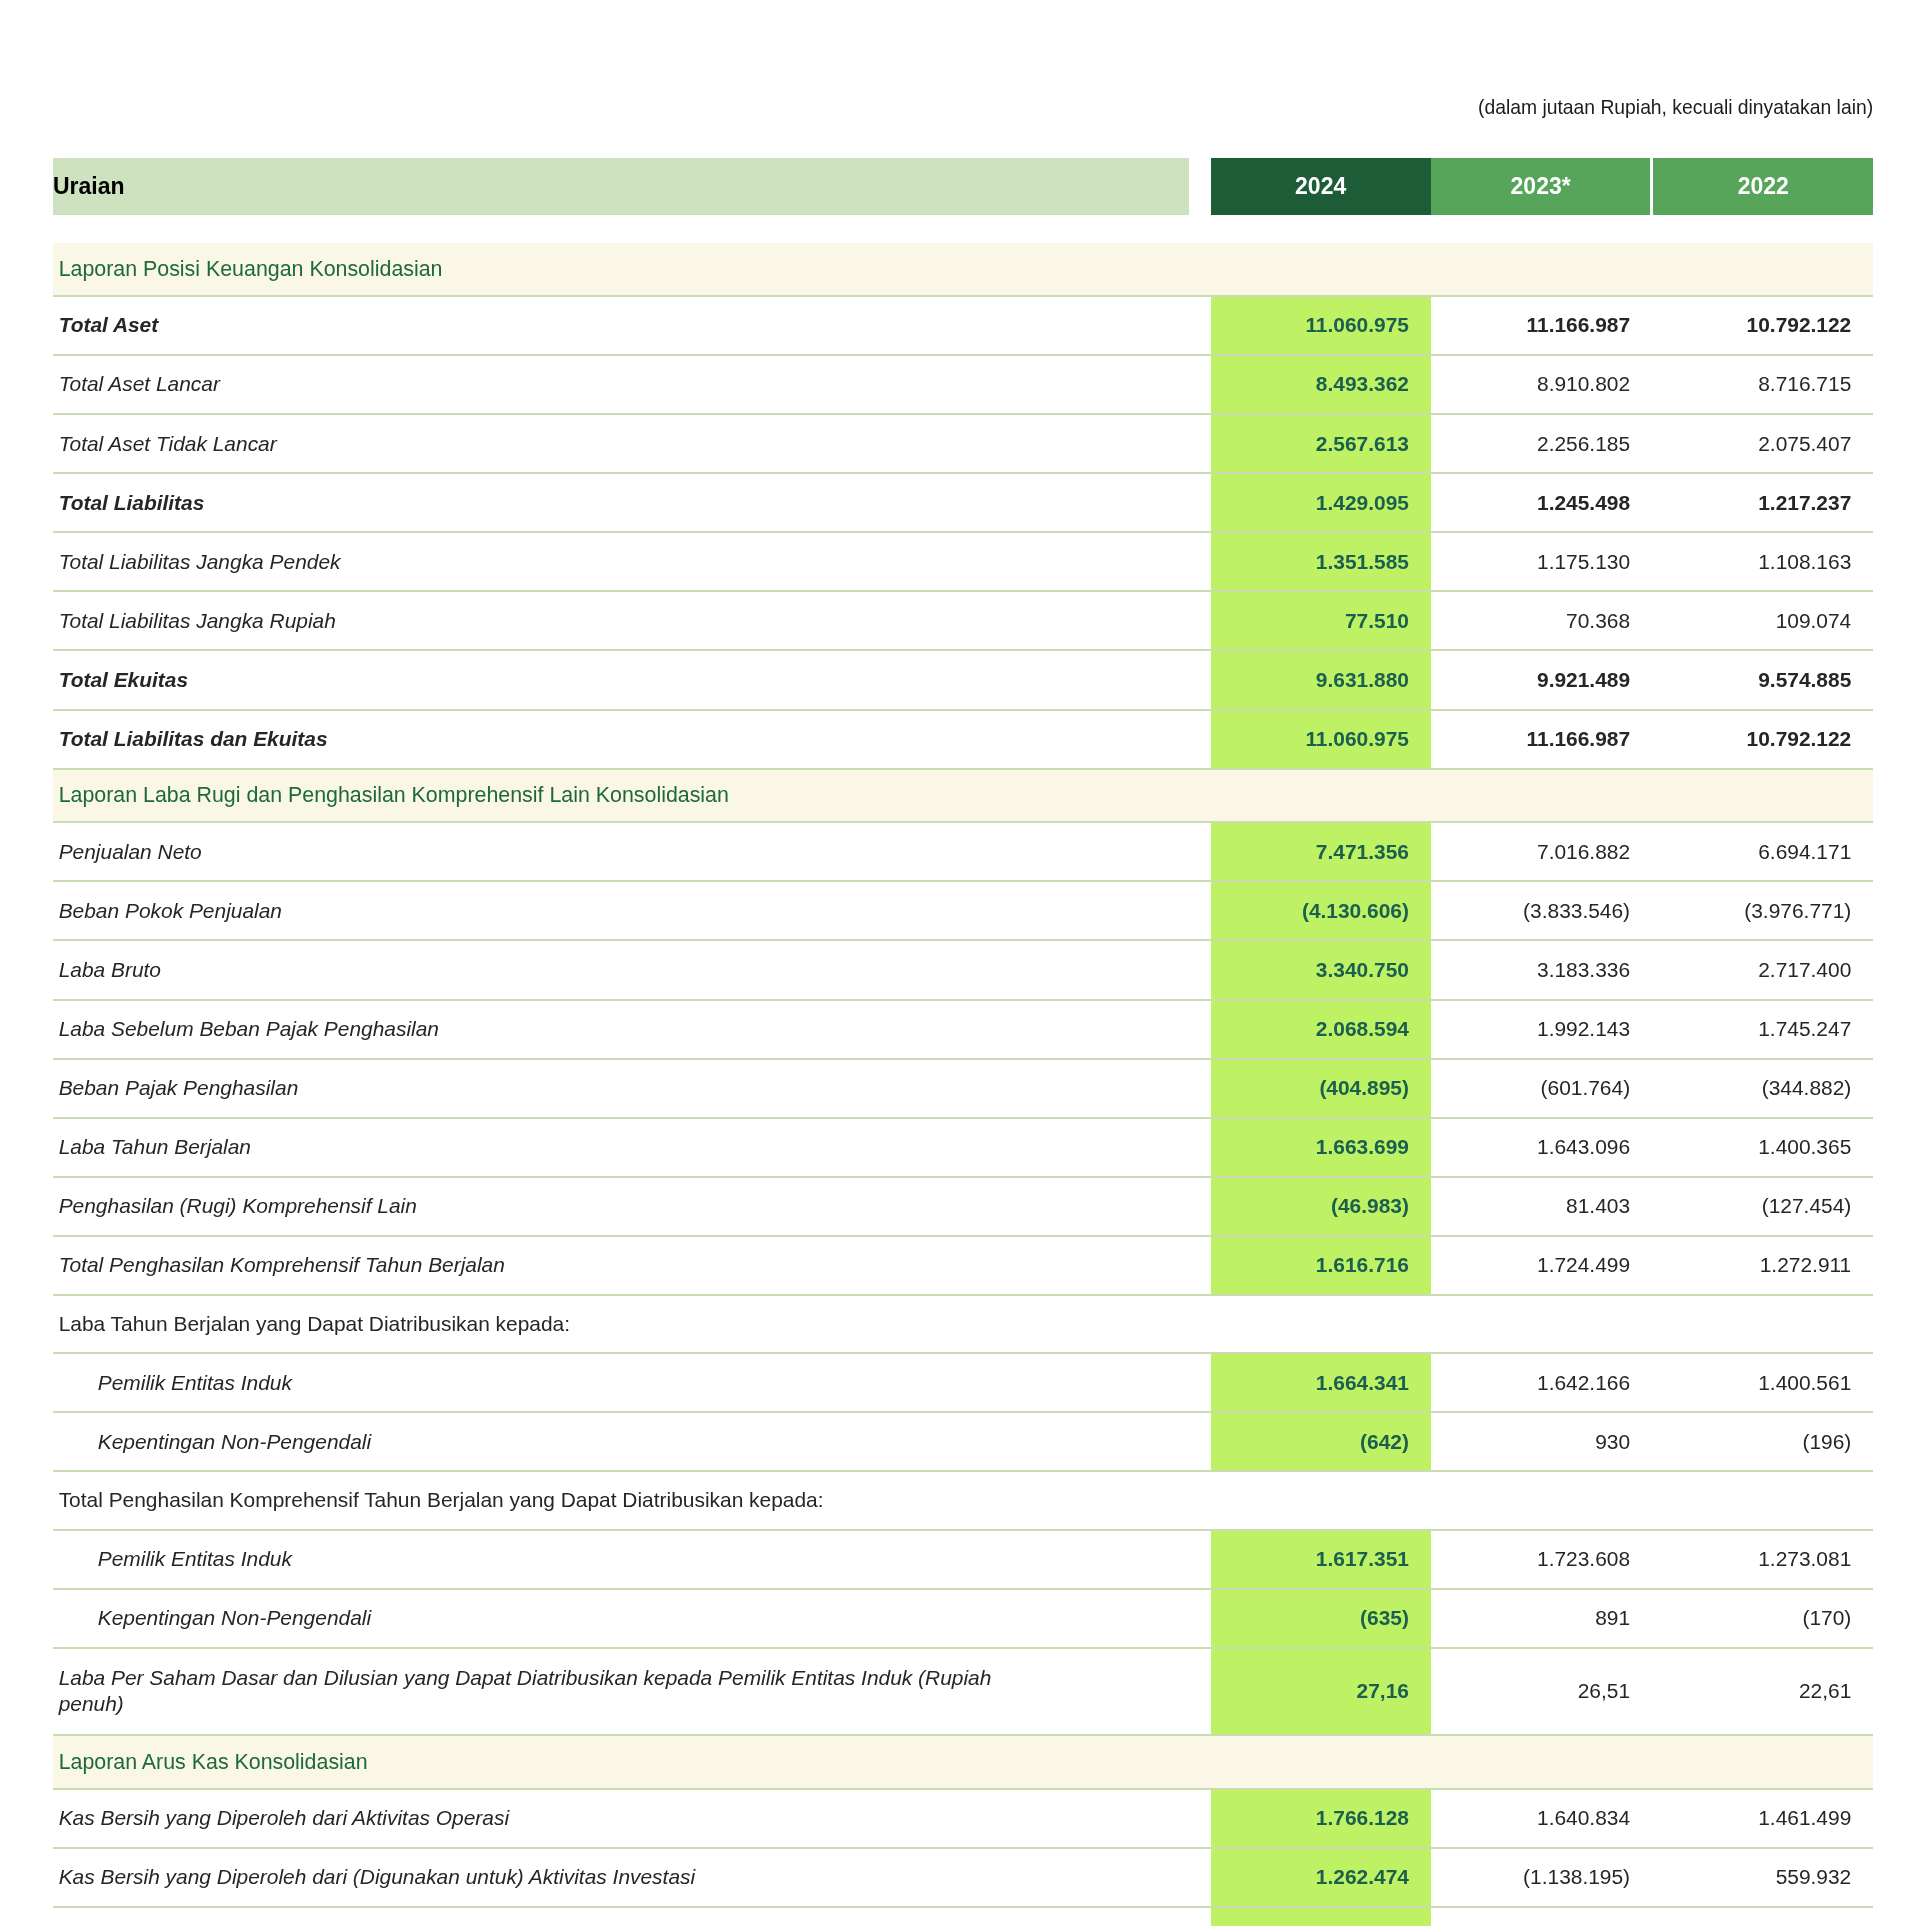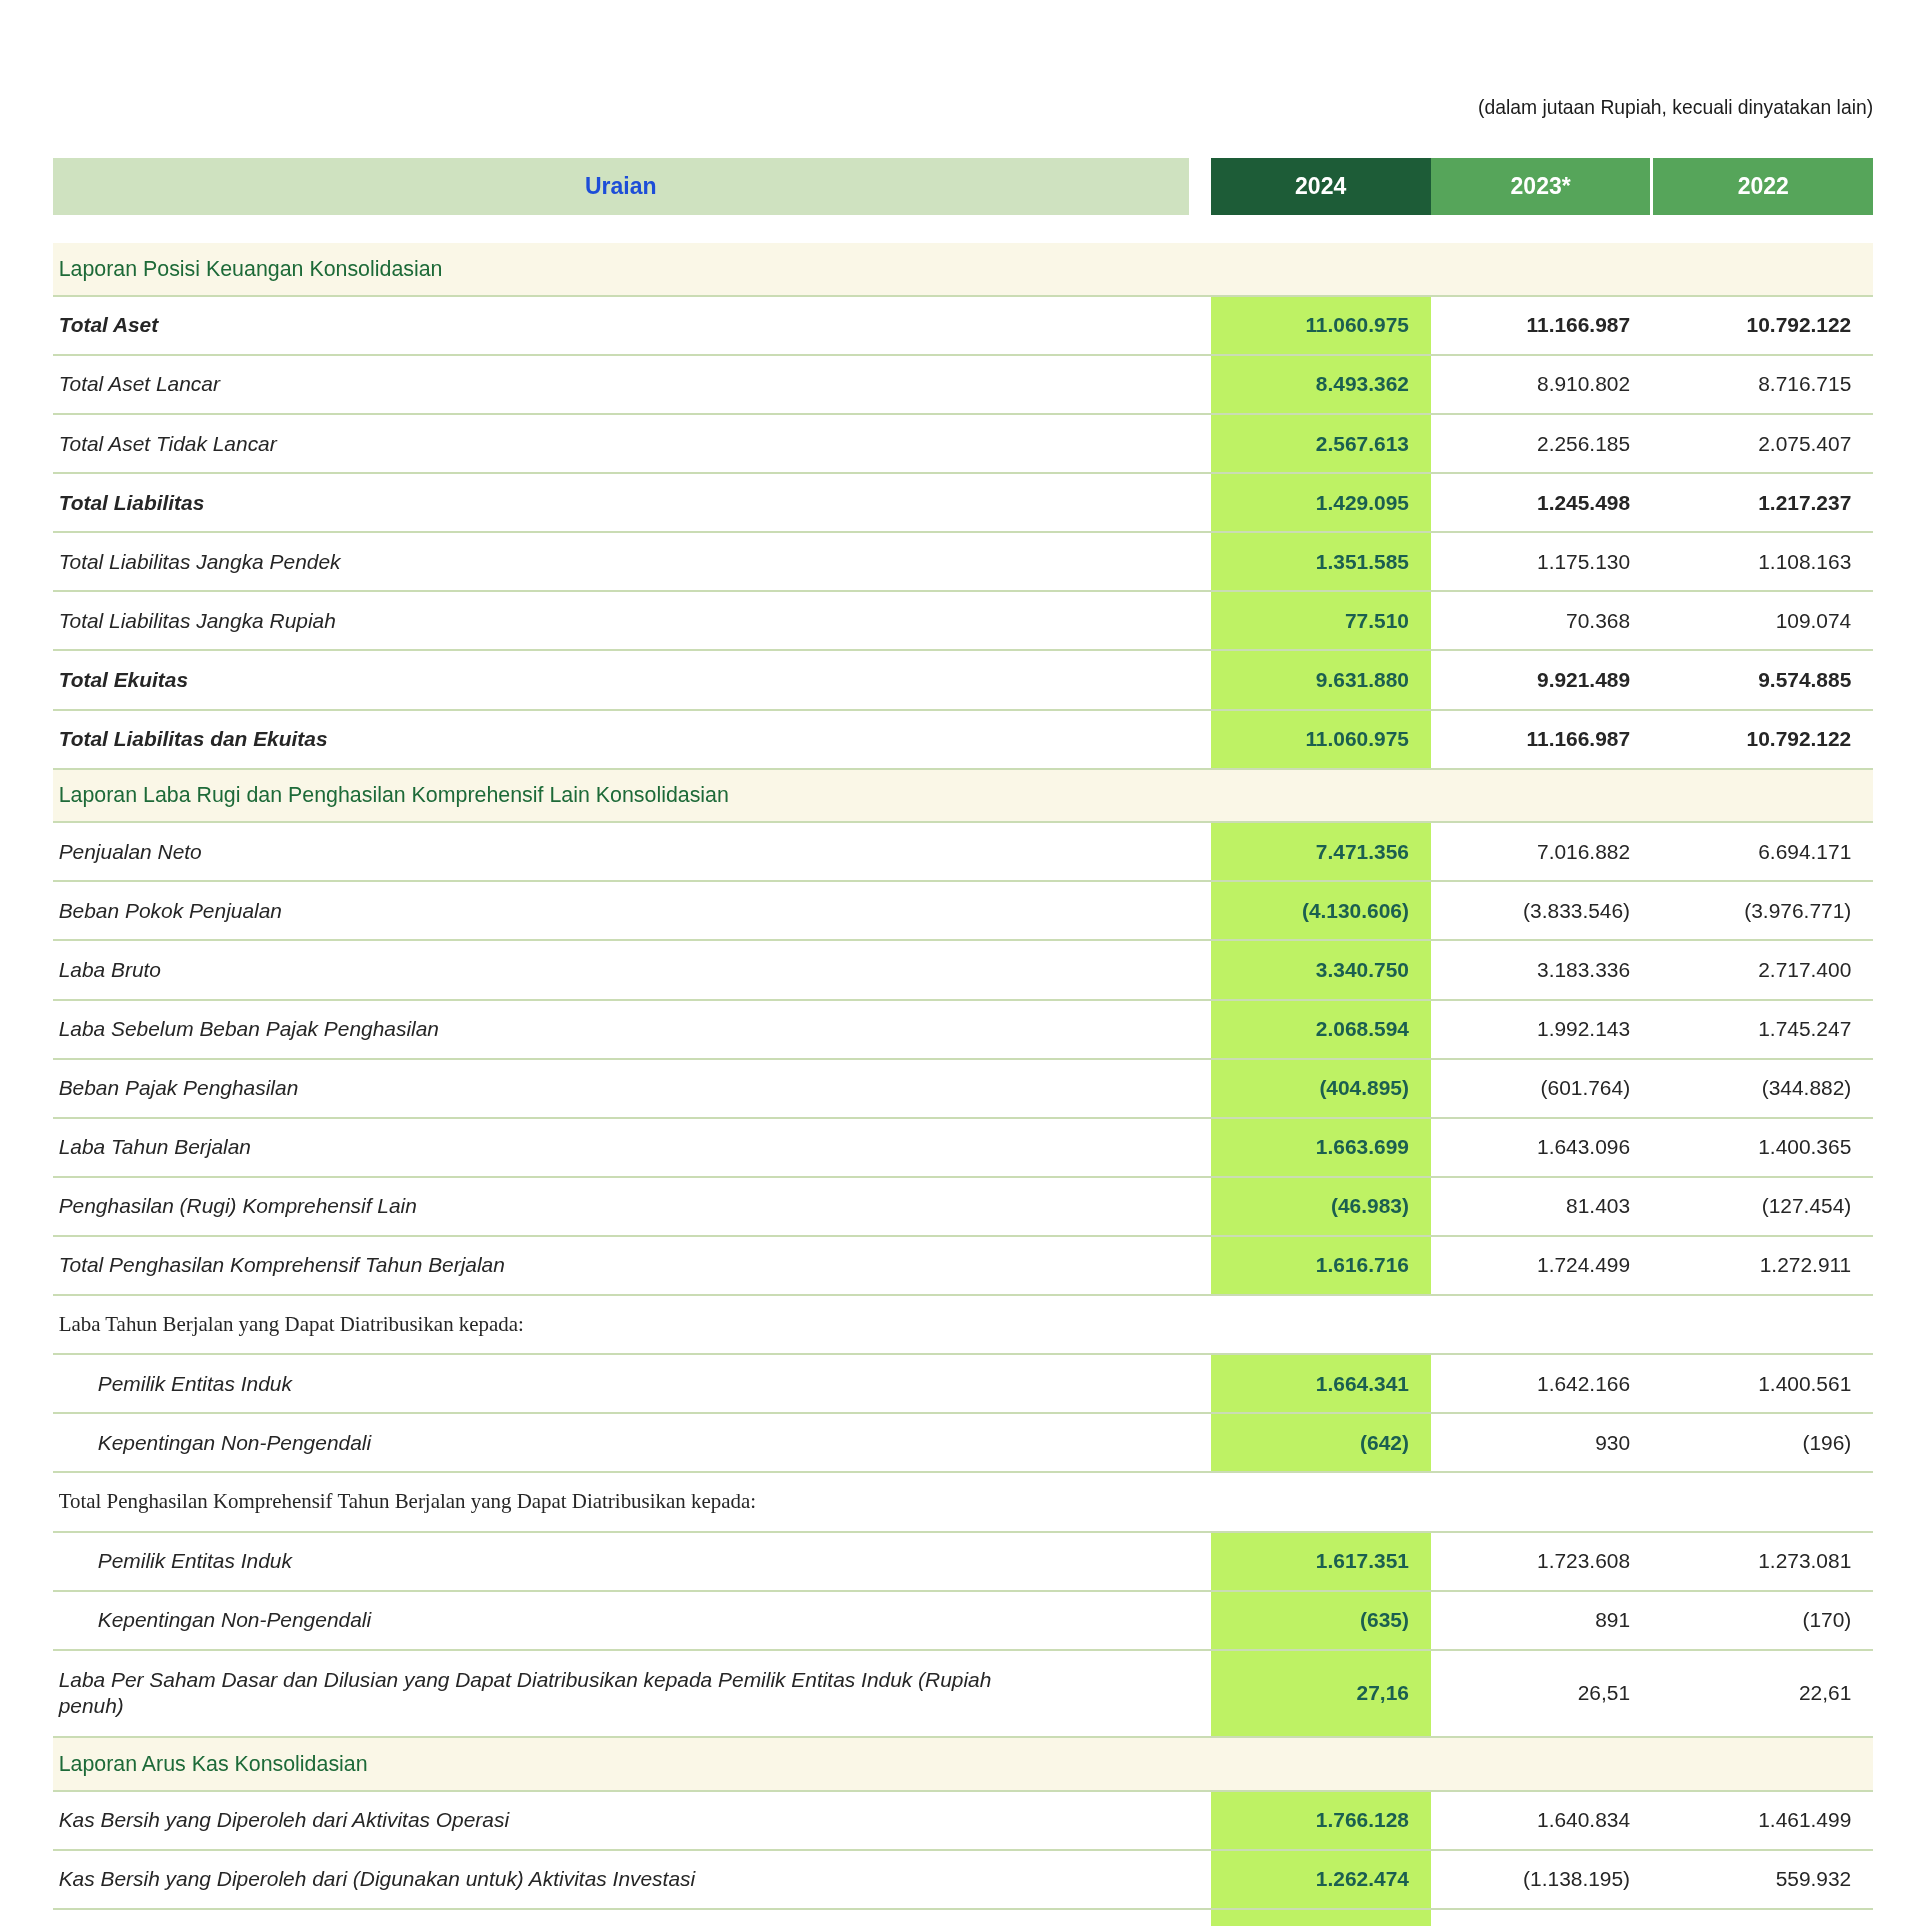--- a/index.html
+++ b/index.html
@@ -28,24 +28,24 @@
   thead th {
     height: 2.5rem;
     padding: 0;
     font-size: 1rem;
     font-weight: 700;
     border-bottom: 1.25rem solid #ffffff; 
   }
   th.th-label { background: transparent; }
   th.th-label .label-bar {
     background: #cfe2c0;
-    color: #1d4ed8;
+    color: #000000;
     height: 2.5rem;
     line-height: 2.5rem;
-    text-align: center;
+    text-align: left;
     margin-right: 0.95rem;
   }
   th.th-year { color: #ffffff; text-align: center; }
   th.th-2024 { background: #1d5c37; margin-top: 36px; }
   th.th-2023 { background: #56a55a; }
   th.th-2022 { background: #56a55a; border-left: 0.14rem solid #ffffff; }
   
   tbody tr { border-bottom: 0.12rem solid #cadcb4; }
   tbody tr:first-child { border-top: 0.2rem solid #a3c883; }
   tbody tr:last-child { border-bottom: 0.28rem solid #8aba6b; }
@@ -54,21 +54,20 @@
     background: #faf7e7;
     color: #1d6a38;
     font-weight: 400;
     font-size: 0.93rem;
     padding: 0.58rem 0.25rem;
     margin-left: 20px;
   }
   .group-cell {
     font-size: 0.91rem;
     padding: 0.7rem 0.25rem;
-    font-family: Liberation Serif, serif;
   }
   .label-cell {
     font-size: 0.91rem;
     padding: 0.72rem 0.5rem 0.72rem 0.25rem;
     font-style: italic;
   }
   .indent .label-cell { padding-left: 1.95rem; }
   .wrap .label-text { display: inline-block; max-width: 42rem; line-height: 1.25; }
   td.val {
     text-align: right;

